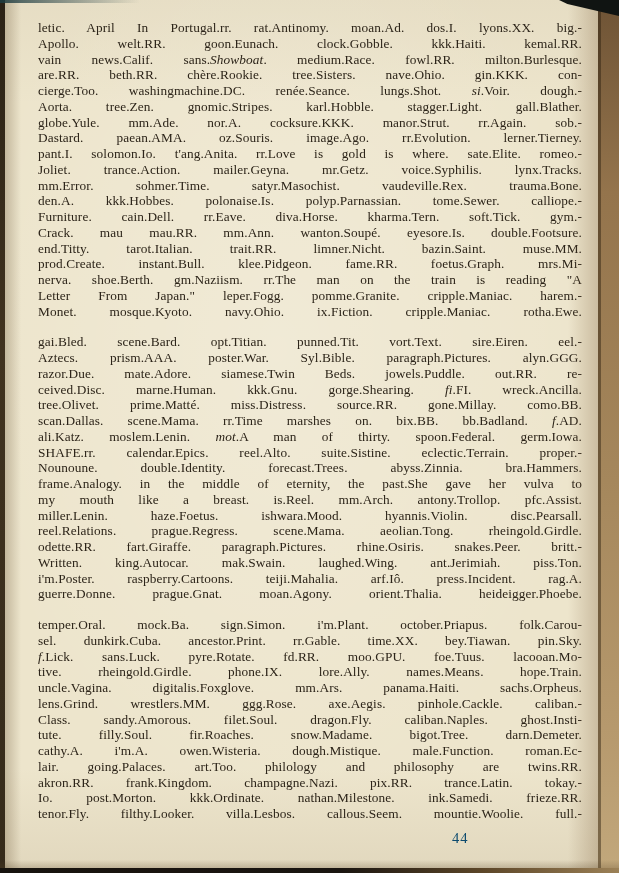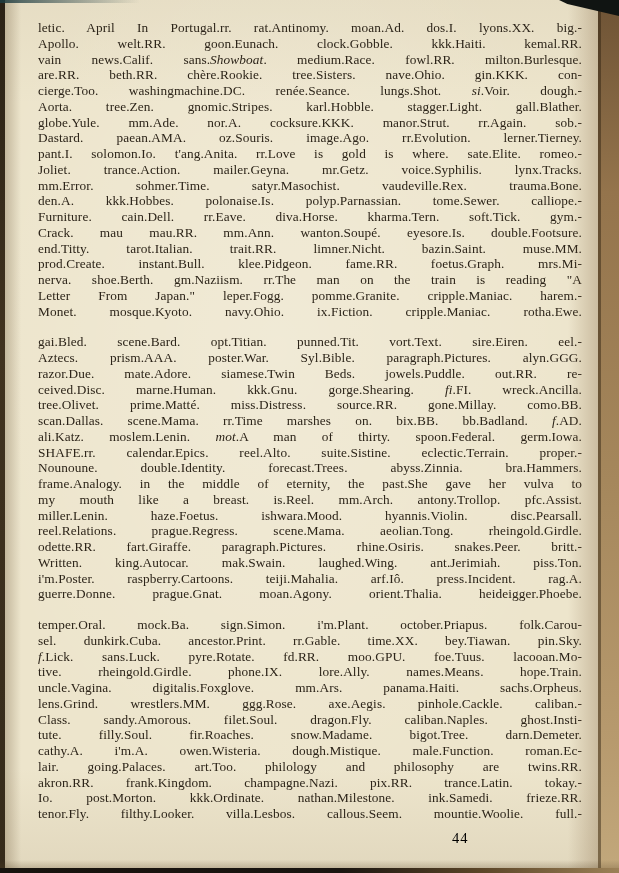--- a/index.html
+++ b/index.html
@@ -43,21 +43,21 @@
     height: 15.75px;
     overflow: hidden;
     white-space: normal;
   }
   .line i { font-style: italic; }
   .page-number {
     position: absolute;
     left: 452px;
     top: 830px;
     font-size: 14.5px;
-    color: #000000;
+    color: #0c4a6e;
     letter-spacing: 1px;
   }
   
   .edge-left {
     position: absolute;
     left: 0; top: 0;
     width: 5px; height: 100%;
     background: linear-gradient(180deg, #2a2115, #40321f 40%, #352a1a);
   }
   .edge-left-shadow {

